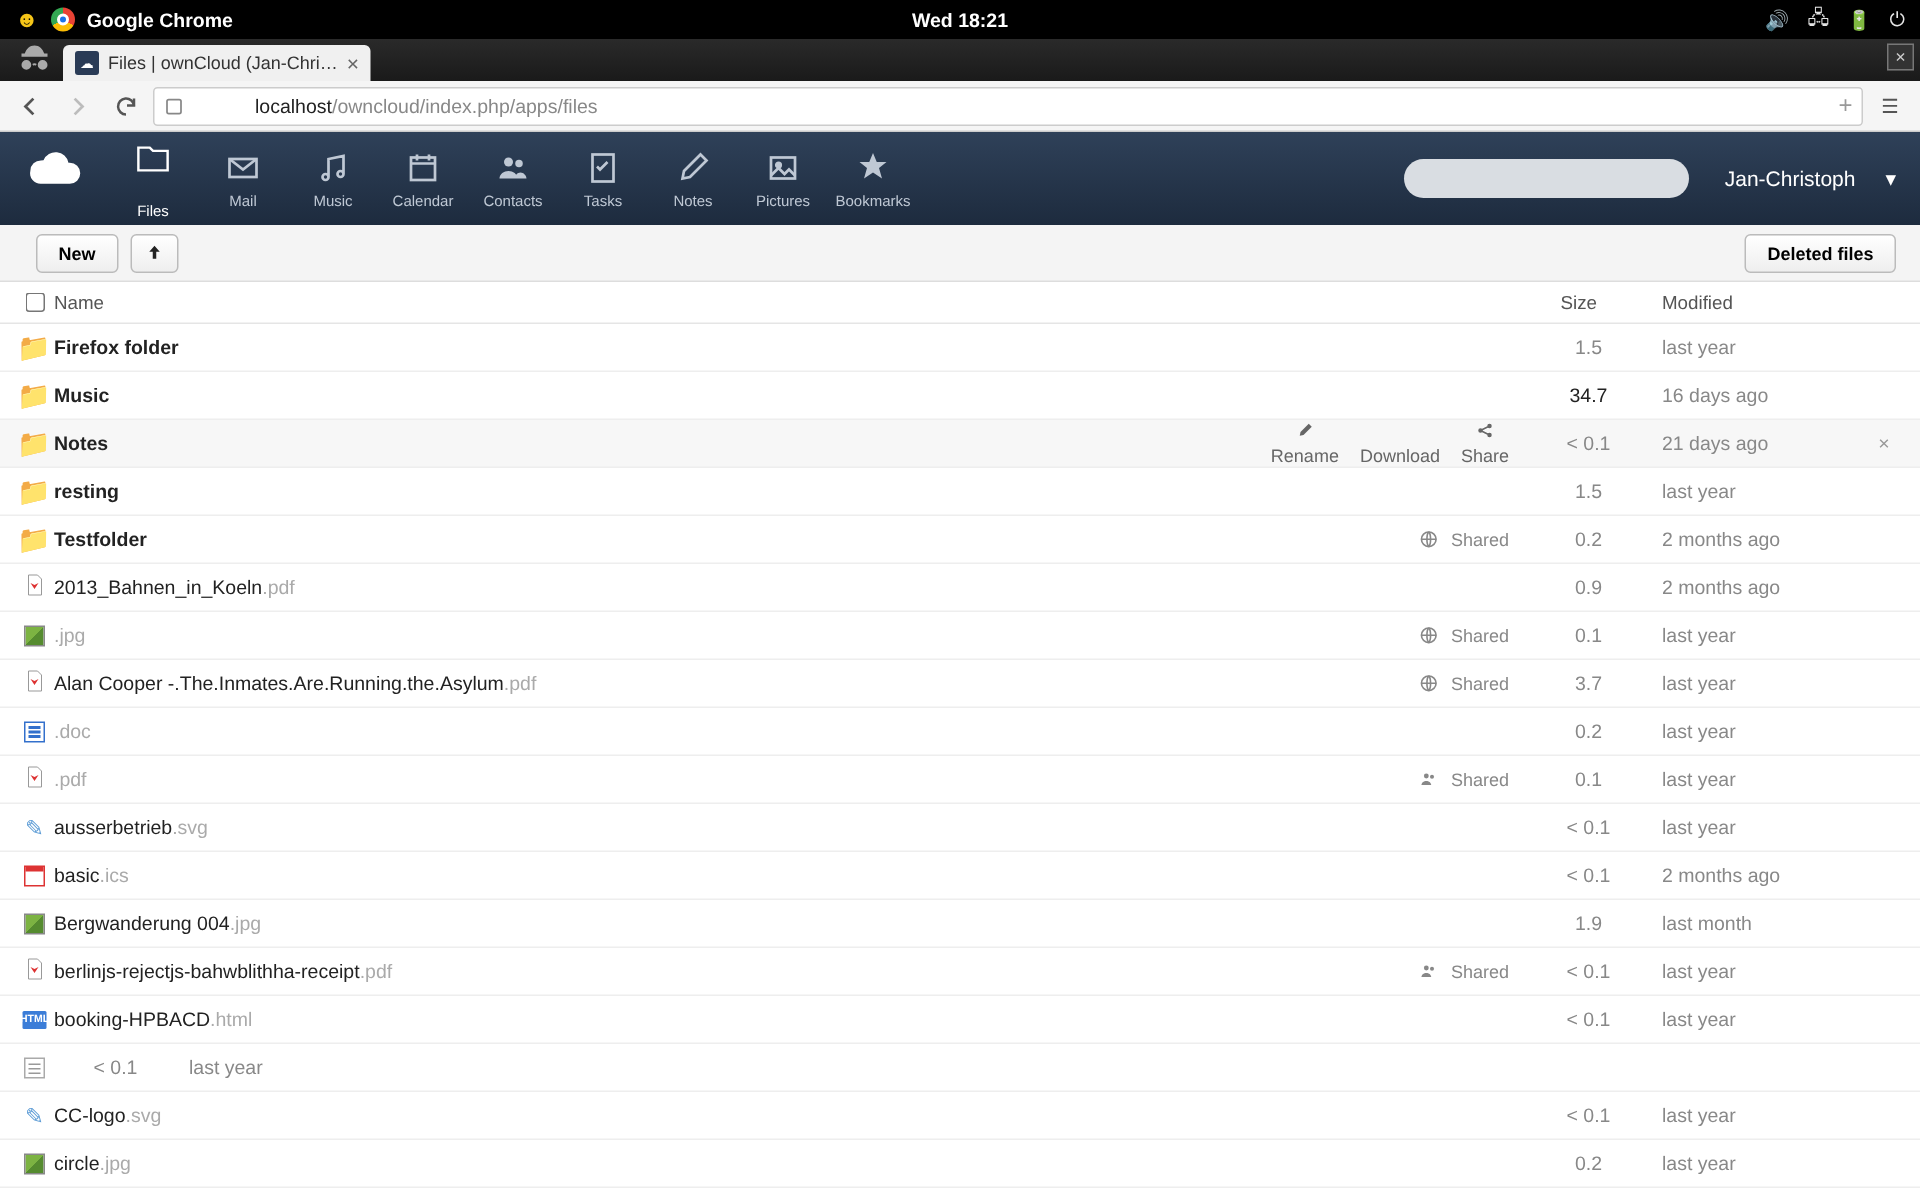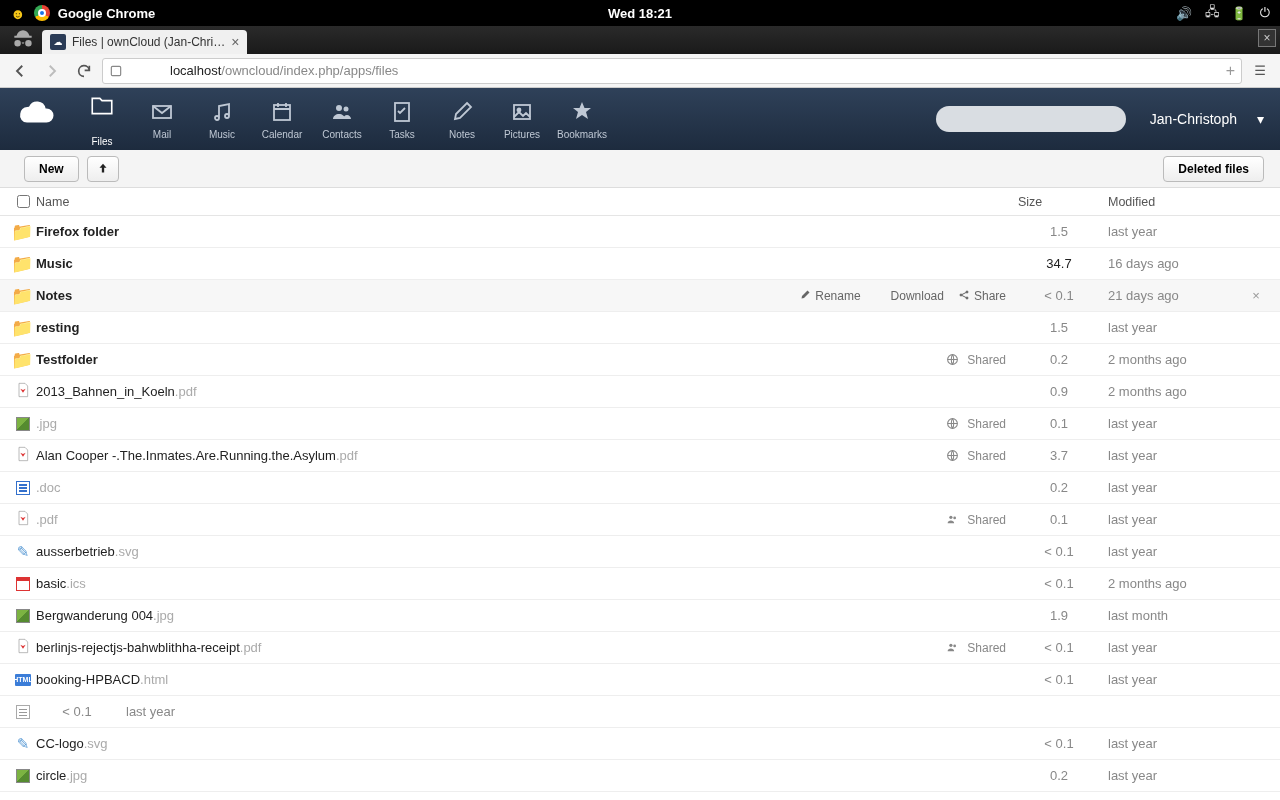--- a/index.html
+++ b/index.html
@@ -46,35 +46,35 @@
 
 .controls { height:38px; background:#f4f4f4; border-bottom:1px solid #ddd; display:flex; align-items:center; padding:0 16px 0 24px; gap:8px;}
 .btn { height:26px; padding:0 14px; background:linear-gradient(#fff,#eee); border:1px solid #bbb; border-radius:4px; font-size:12px; font-weight:bold; cursor:pointer; display:flex; align-items:center;}
 .btn.icon { padding:0 8px; }
 .controls .spacer { flex:1; }
 
 
 .thead { height:28px; border-bottom:1px solid #e5e5e5; display:flex; align-items:center; padding:0 16px 0 10px; color:#555; font-size:12.5px;}
 .thead .cb { width:26px; display:flex; justify-content:center;}
 .thead .namecol { flex:1; }
-.thead .sizecol { width:90px; text-align:left; padding-right:21px;}
+.thead .sizecol { width:90px; text-align:center; padding-right:21px;}
 .thead .modcol { width:140px; }
 
 
 .rows { overflow-y:auto; height:calc(800px - 26px - 28px - 34px - 62px - 38px - 28px);}
 .row { height:32px; border-bottom:1px solid #eee; display:flex; align-items:center; padding:0 16px 0 10px; font-size:13px;}
 .row.hover { background:#f7f7f7;}
 .row .ficon { width:26px; display:flex; justify-content:center; align-items:center;}
 .row .fname { flex:1; color:#222; display:flex; align-items:center; gap:0;}
 .row .fname .base { font-weight:normal;}
 .row .fname.bold .base { font-weight:bold;}
 .row .fname .ext { color:#aaa;}
 .actions { display:none; gap:14px; color:#666; font-size:12px; align-items:center; margin-right:12px;}
 .row.hover .actions { display:flex; }
-.act { display:flex; gap:4px; align-items:flex-start; cursor:pointer;}
+.act { display:flex; gap:4px; align-items:center; cursor:pointer;flex-direction:column;}
 .shared { display:flex; gap:8px; align-items:center; color:#888; font-size:12px; margin-right:12px;}
 .row .sizecol { width:90px; text-align:center; padding-right:8px; color:#888;}
 .row .sizecol.dark { color:#222;}
 .row .modcol { width:140px; color:#888;}
 .row .delx { width:16px; color:#999; cursor:pointer; text-align:center;}
 
 
 .ico-folder { color:#e8a33d; font-size:18px;}
 .ico-pdf { font-size:14px;}
 .ico-img { width:14px; height:14px; background:linear-gradient(135deg,#7cb342 50%,#558b2f 50%); border:1px solid #888;}

